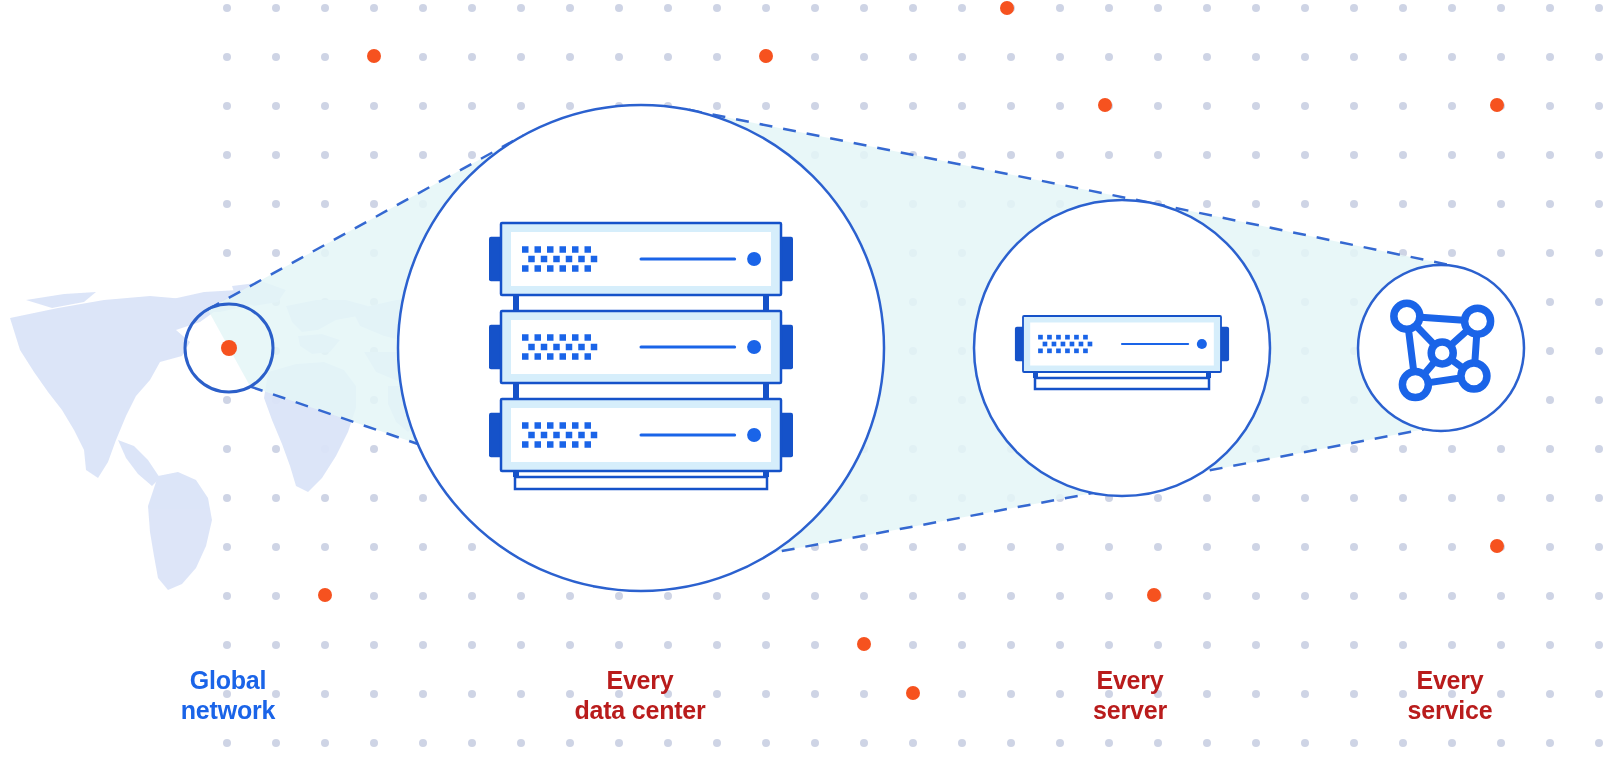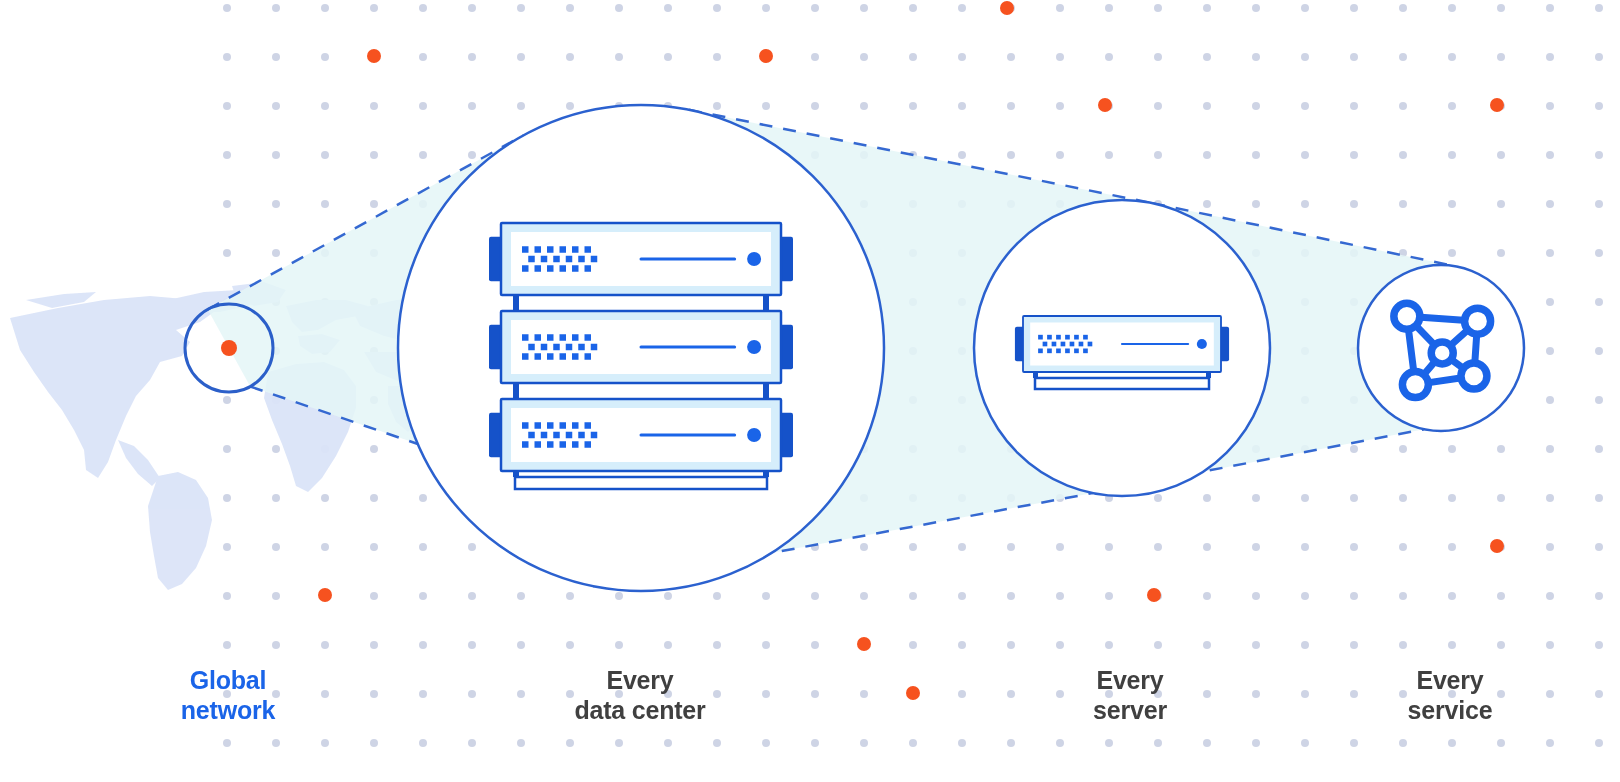--- a/index.html
+++ b/index.html
@@ -27,21 +27,21 @@
     position: absolute;
     text-align: center;
     font-family: "Liberation Sans", sans-serif;
     font-size: 25px;
     font-weight: 700;
     line-height: 1.18;
     letter-spacing: -0.2px;
     white-space: pre-line;
     user-select: none;
   }
-  .lbl-dark { color: #404040; }
+  .lbl-dark { color: #b91c1c; }
   .lbl-blue { color: #1a64e8; }
   #lbl-global   { left: 118px;  top: 666px; width: 220px; }
   #lbl-dc       { left: 530px;  top: 666px; width: 220px; }
   #lbl-server   { left: 1020px; top: 666px; width: 220px; }
   #lbl-service  { left: 1340px; top: 666px; width: 220px; }
 </style>
 </head>
 <body>
 
 <div id="stage">

